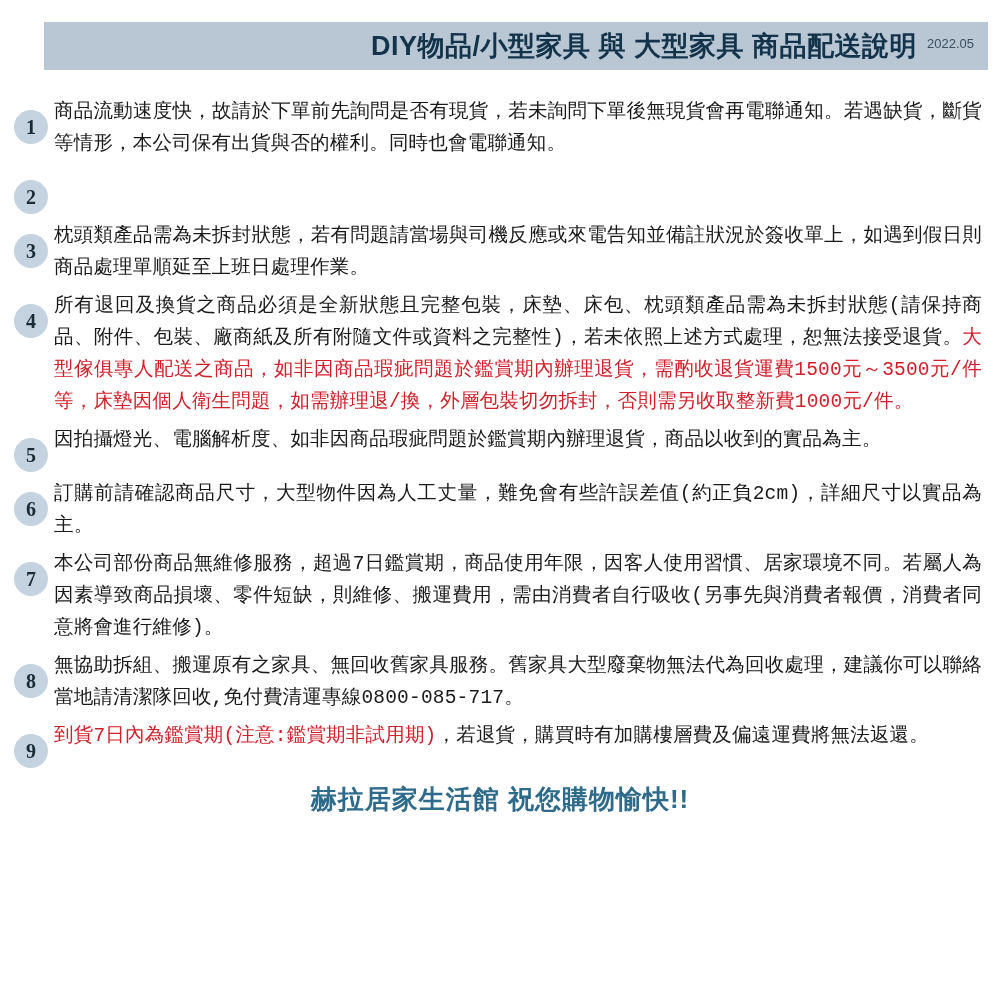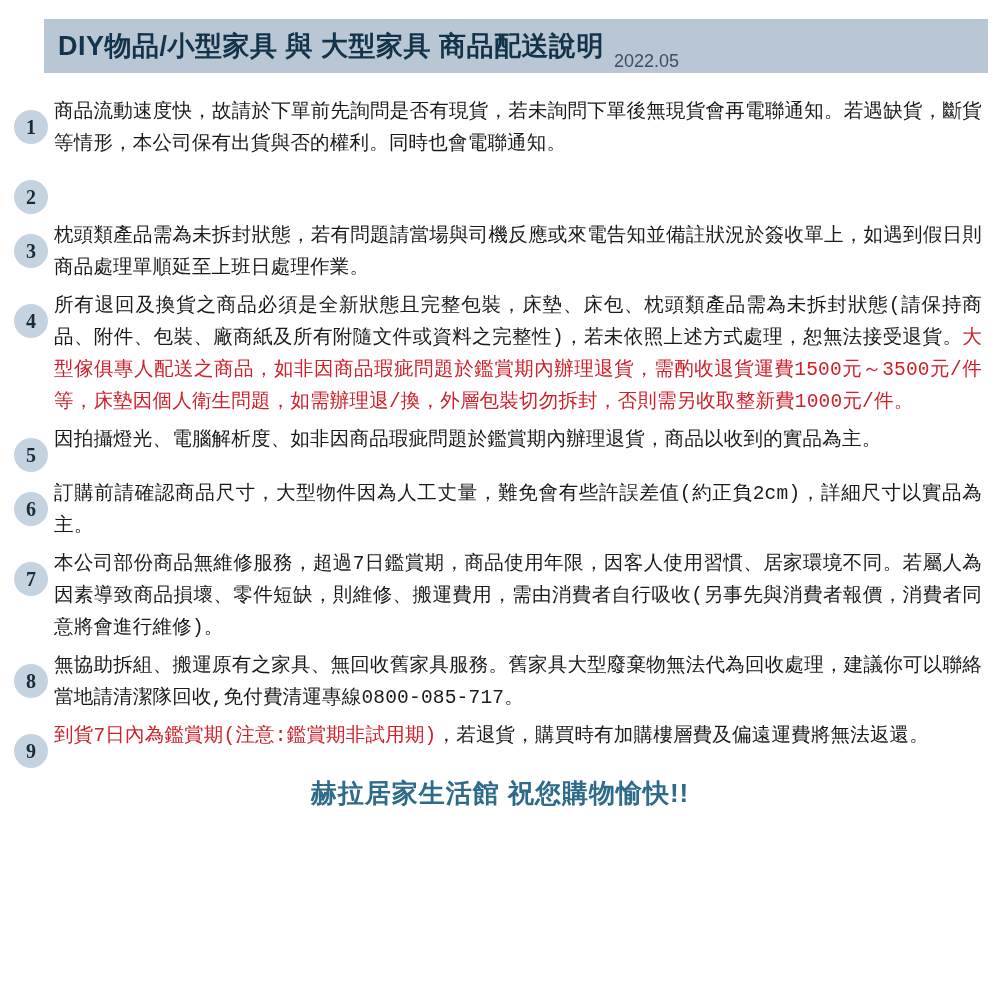--- a/index.html
+++ b/index.html
@@ -87,40 +87,40 @@
     width: 56px;
     height: 30px;
     background: #2e6b8a;
     border-radius: 50% 50% 0 0 / 70% 70% 0 0;
   }
 
   .header-band {
     flex: 1 1 auto;
     margin-left: 4px;
     background: #b9c6d4;
-    height: 54px;
+    height: 48px;
     display: flex;
     align-items: center;
-    justify-content: flex-start;
+    justify-content: flex-end;
     gap: 10px;
     padding: 0 14px;
     box-sizing: border-box;
   }
   .header-title {
     font-size: 27px;
     font-weight: bold;
     color: #12334a;
     letter-spacing: 0.5px;
     white-space: nowrap;
   }
   .header-date {
-    font-size: 18px;
+    font-size: 13px;
     color: #3c4f5e;
     align-self: flex-end;
-    padding-bottom: 1px;
+    padding-bottom: 19px;
     white-space: nowrap;
   }
 
   
   .items {
     padding: 4px 18px 0 14px;
   }
   .item {
     display: flex;
     align-items: flex-start;
@@ -156,21 +156,21 @@
   .item .item-body span {
     word-break: break-all;
   }
 
   .footer {
     text-align: center;
     font-size: 26px;
     color: #2e6b8a;
     font-weight: bold;
     letter-spacing: 1px;
-    margin-top: 8px;
+    margin-top: 14px;
   }
 </style>
 </head>
 <body>
 
 <div class="page">
 
   <div class="header">
 
 

